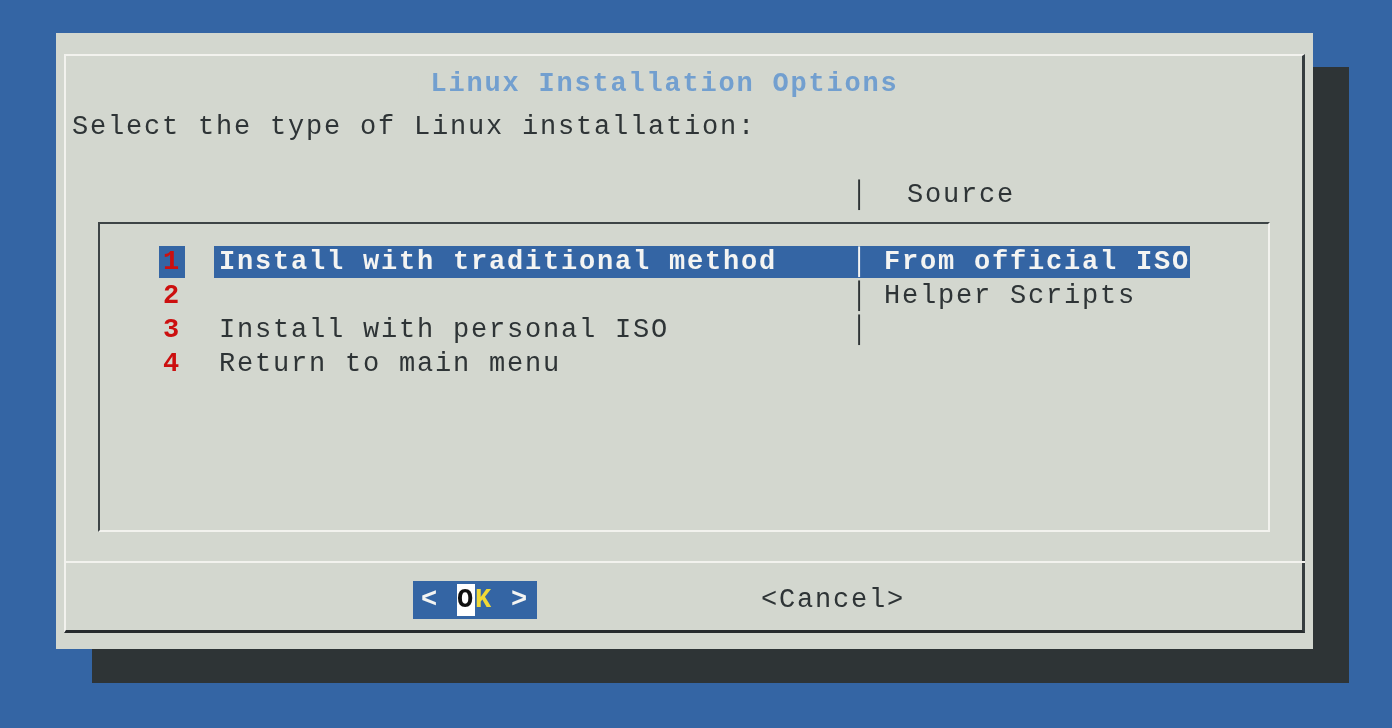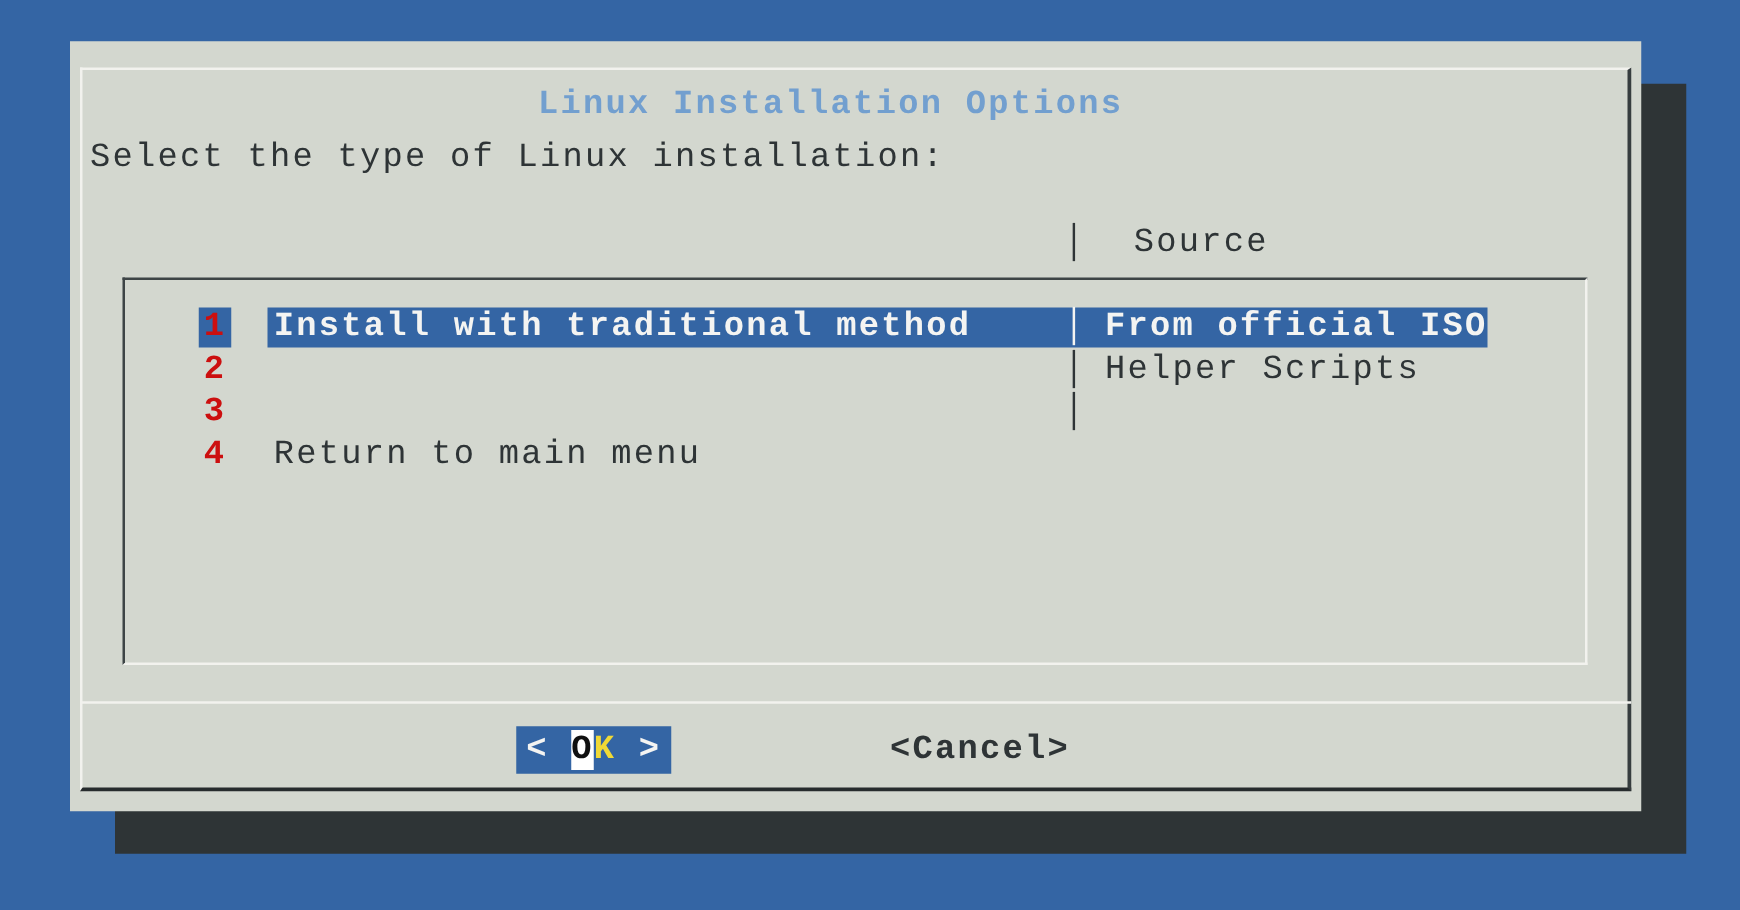--- a/index.html
+++ b/index.html
@@ -62,22 +62,22 @@
   .menu-row.selected .pipe{color:var(--selected-text);}
   .btn-separator{position:absolute;left:8px;top:528px;width:1241px;height:2px;background:var(--bevel-light);}
   .ok-button{
     position:absolute;left:357px;top:548px;height:38px;background:var(--selection-blue);
     display:flex;align-items:center;padding:0 8px;
   }
   .ok-button .cell{display:inline-block;width:18px;text-align:center;font-weight:bold;color:var(--selected-text);white-space:pre;}
   .ok-button .cursor-cell{background:var(--cursor-background);color:var(--cursor-text);height:32px;line-height:32px;}
   .ok-button .hotkey-cell{color:var(--hotkey-yellow);}
   .cancel-button{
-    position:absolute;left:656px;top:548px;height:38px;display:flex;align-items:center;
-    font-weight:bold;color:var(--text);white-space:pre;background:transparent;border:0;
+    position:absolute;left:705px;top:548px;height:38px;display:flex;align-items:center;
+    font-weight:normal;color:var(--text);white-space:pre;background:transparent;border:0;
     font-family:inherit;font-size:inherit;letter-spacing:inherit;text-align:right;
   }
 </style>
 </head>
 <body>
 
 <div class="screen">
   <div class="shadow"></div>
 
   <div class="dialog">
@@ -102,20 +102,21 @@
   </div>
         <div class="menu-row">
 
     <span class="tag">2</span>
     <span class="pipe">│</span>
     <span class="src">Helper Scripts</span>
   </div>
         <div class="menu-row">
 
     <span class="tag">3</span>
+    <span class="desc">Install with personal ISO</span>
     <span class="pipe">│</span>
   </div>
         <div class="menu-row">
 
     <span class="tag">4</span>
     <span class="desc">Return to main menu</span>
 
   </div>
       </div>
 

